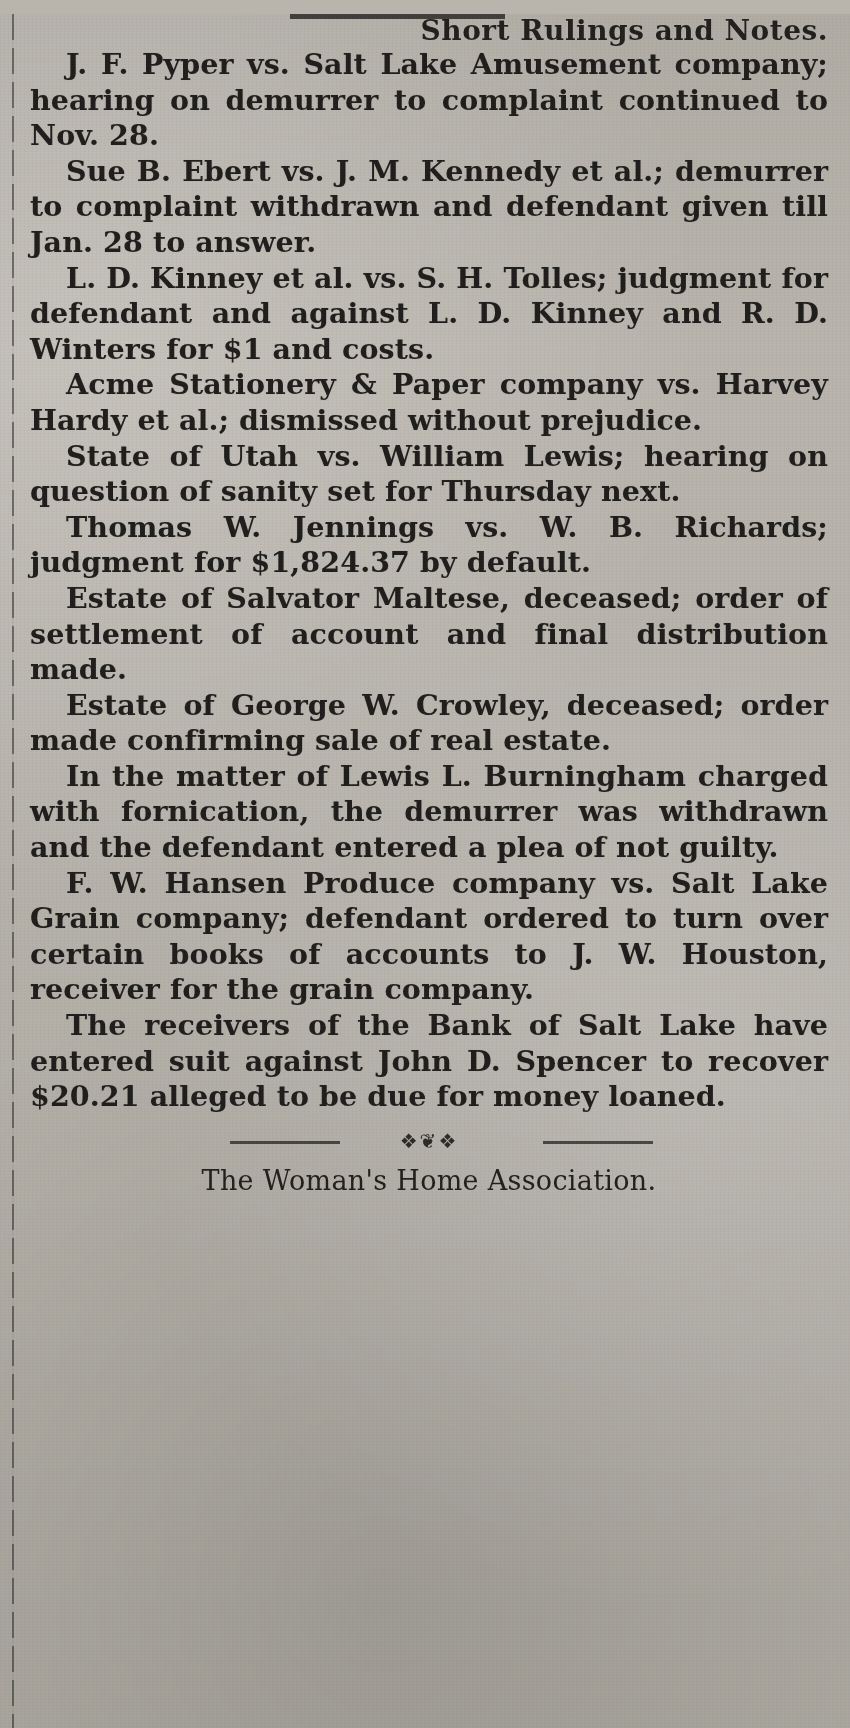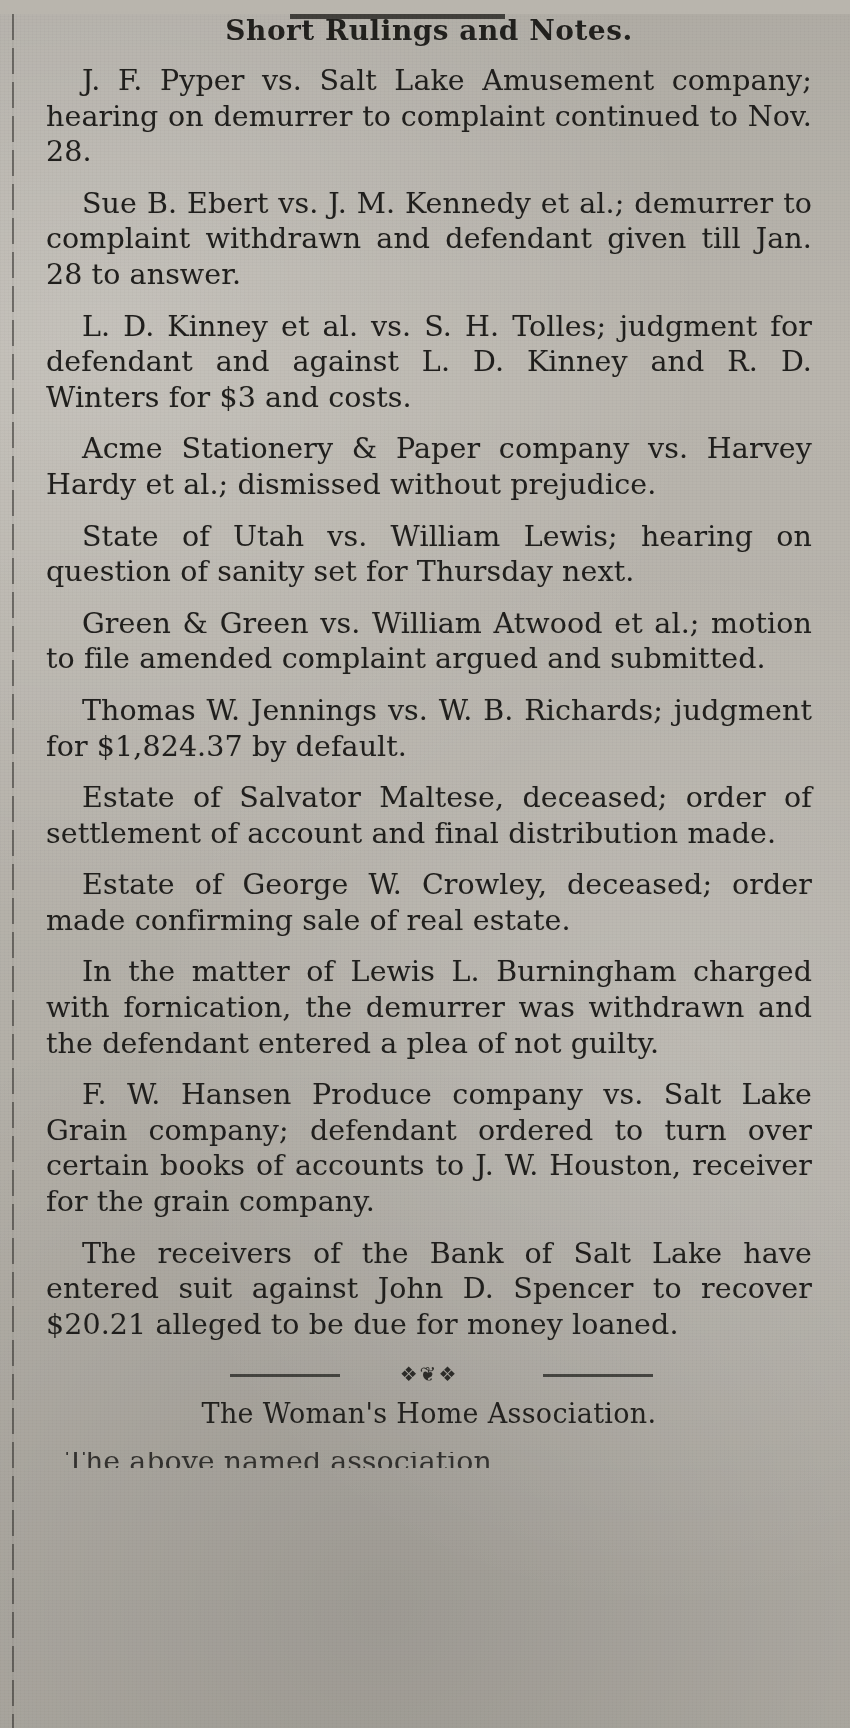--- a/index.html
+++ b/index.html
@@ -44,42 +44,43 @@
   .top-rule {
     position: absolute;
     left: 290px;
     top: 0;
     width: 215px;
     height: 5px;
     background: #2b2a27;
     opacity: 0.85;
   }
   .headline {
-    text-align: center;
+    text-align: right;
     font-family: "DejaVu Serif", serif;
     font-weight: 700;
     font-size: 28px;
     letter-spacing: 0.5px;
     color: #201f1c;
     margin: 14px 0 0 0;
     text-shadow: 0 0 1px rgba(255,255,255,0.25);
   }
   .body-text {
     font-family: "DejaVu Serif", serif;
     font-size: 28.5px;
     line-height: 35.6px;
     color: #1e1d1b;
     text-align: justify;
     text-justify: inter-word;
     letter-spacing: 0.1px;
     text-shadow: 0 0 1px rgba(160,156,148,0.55);
   }
   .body-text p {
-    margin: 16px;
+    margin: 0;
     text-indent: 36px;
+    font-weight: bold;
   }
   .ornament {
     position: relative;
     height: 34px;
     margin: 10px 0 2px 0;
   }
   .ornament .bar {
     position: absolute;
     top: 16px;
     height: 3px;
@@ -134,36 +135,34 @@
 <div class="page">
 
   <div class="col-rule"></div>
   <div class="top-rule"></div>
 
   <h1 class="headline">Short Rulings and Notes.</h1>
 
   <div class="body-text">
     <p>J. F. Pyper vs. Salt Lake Amusement company; hearing on demurrer to complaint continued to Nov. 28.</p>
     <p>Sue B. Ebert vs. J. M. Kennedy et al.; demurrer to complaint withdrawn and defendant given till Jan. 28 to answer.</p>
-    <p>L. D. Kinney et al. vs. S. H. Tolles; judgment for defendant and against L. D. Kinney and R. D. Winters for $3 and costs.</p>
+    <p>L. D. Kinney et al. vs. S. H. Tolles; judgment for defendant and against L. D. Kinney and R. D. Winters for $1 and costs.</p>
     <p>Acme Stationery &amp; Paper company vs. Harvey Hardy et al.; dismissed without prejudice.</p>
     <p>State of Utah vs. William Lewis; hearing on question of sanity set for Thursday next.</p>
-    <p>Green &amp; Green vs. William Atwood et al.; motion to file amended complaint argued and submitted.</p>
     <p>Thomas W. Jennings vs. W. B. Richards; judgment for $1,824.37 by default.</p>
     <p>Estate of Salvator Maltese, deceased; order of settlement of account and final distribution made.</p>
     <p>Estate of George W. Crowley, deceased; order made confirming sale of real estate.</p>
     <p>In the matter of Lewis L. Burningham charged with fornication, the demurrer was withdrawn and the defendant entered a plea of not guilty.</p>
     <p>F. W. Hansen Produce company vs. Salt Lake Grain company; defendant ordered to turn over certain books of accounts to J. W. Houston, receiver for the grain company.</p>
     <p>The receivers of the Bank of Salt Lake have entered suit against John D. Spencer to recover $20.21 alleged to be due for money loaned.</p>
   </div>
 
   <div class="ornament">
     <span class="bar left"></span>
     <span class="diamonds">❖❦❖</span>
     <span class="bar right"></span>
   </div>
 
   <h2 class="subhead">The Woman's Home Association.</h2>
 
-  <div class="clipped-line">The above named association</div>
 
   <div class="grain"></div>
 </div>
 
 </body></html>

